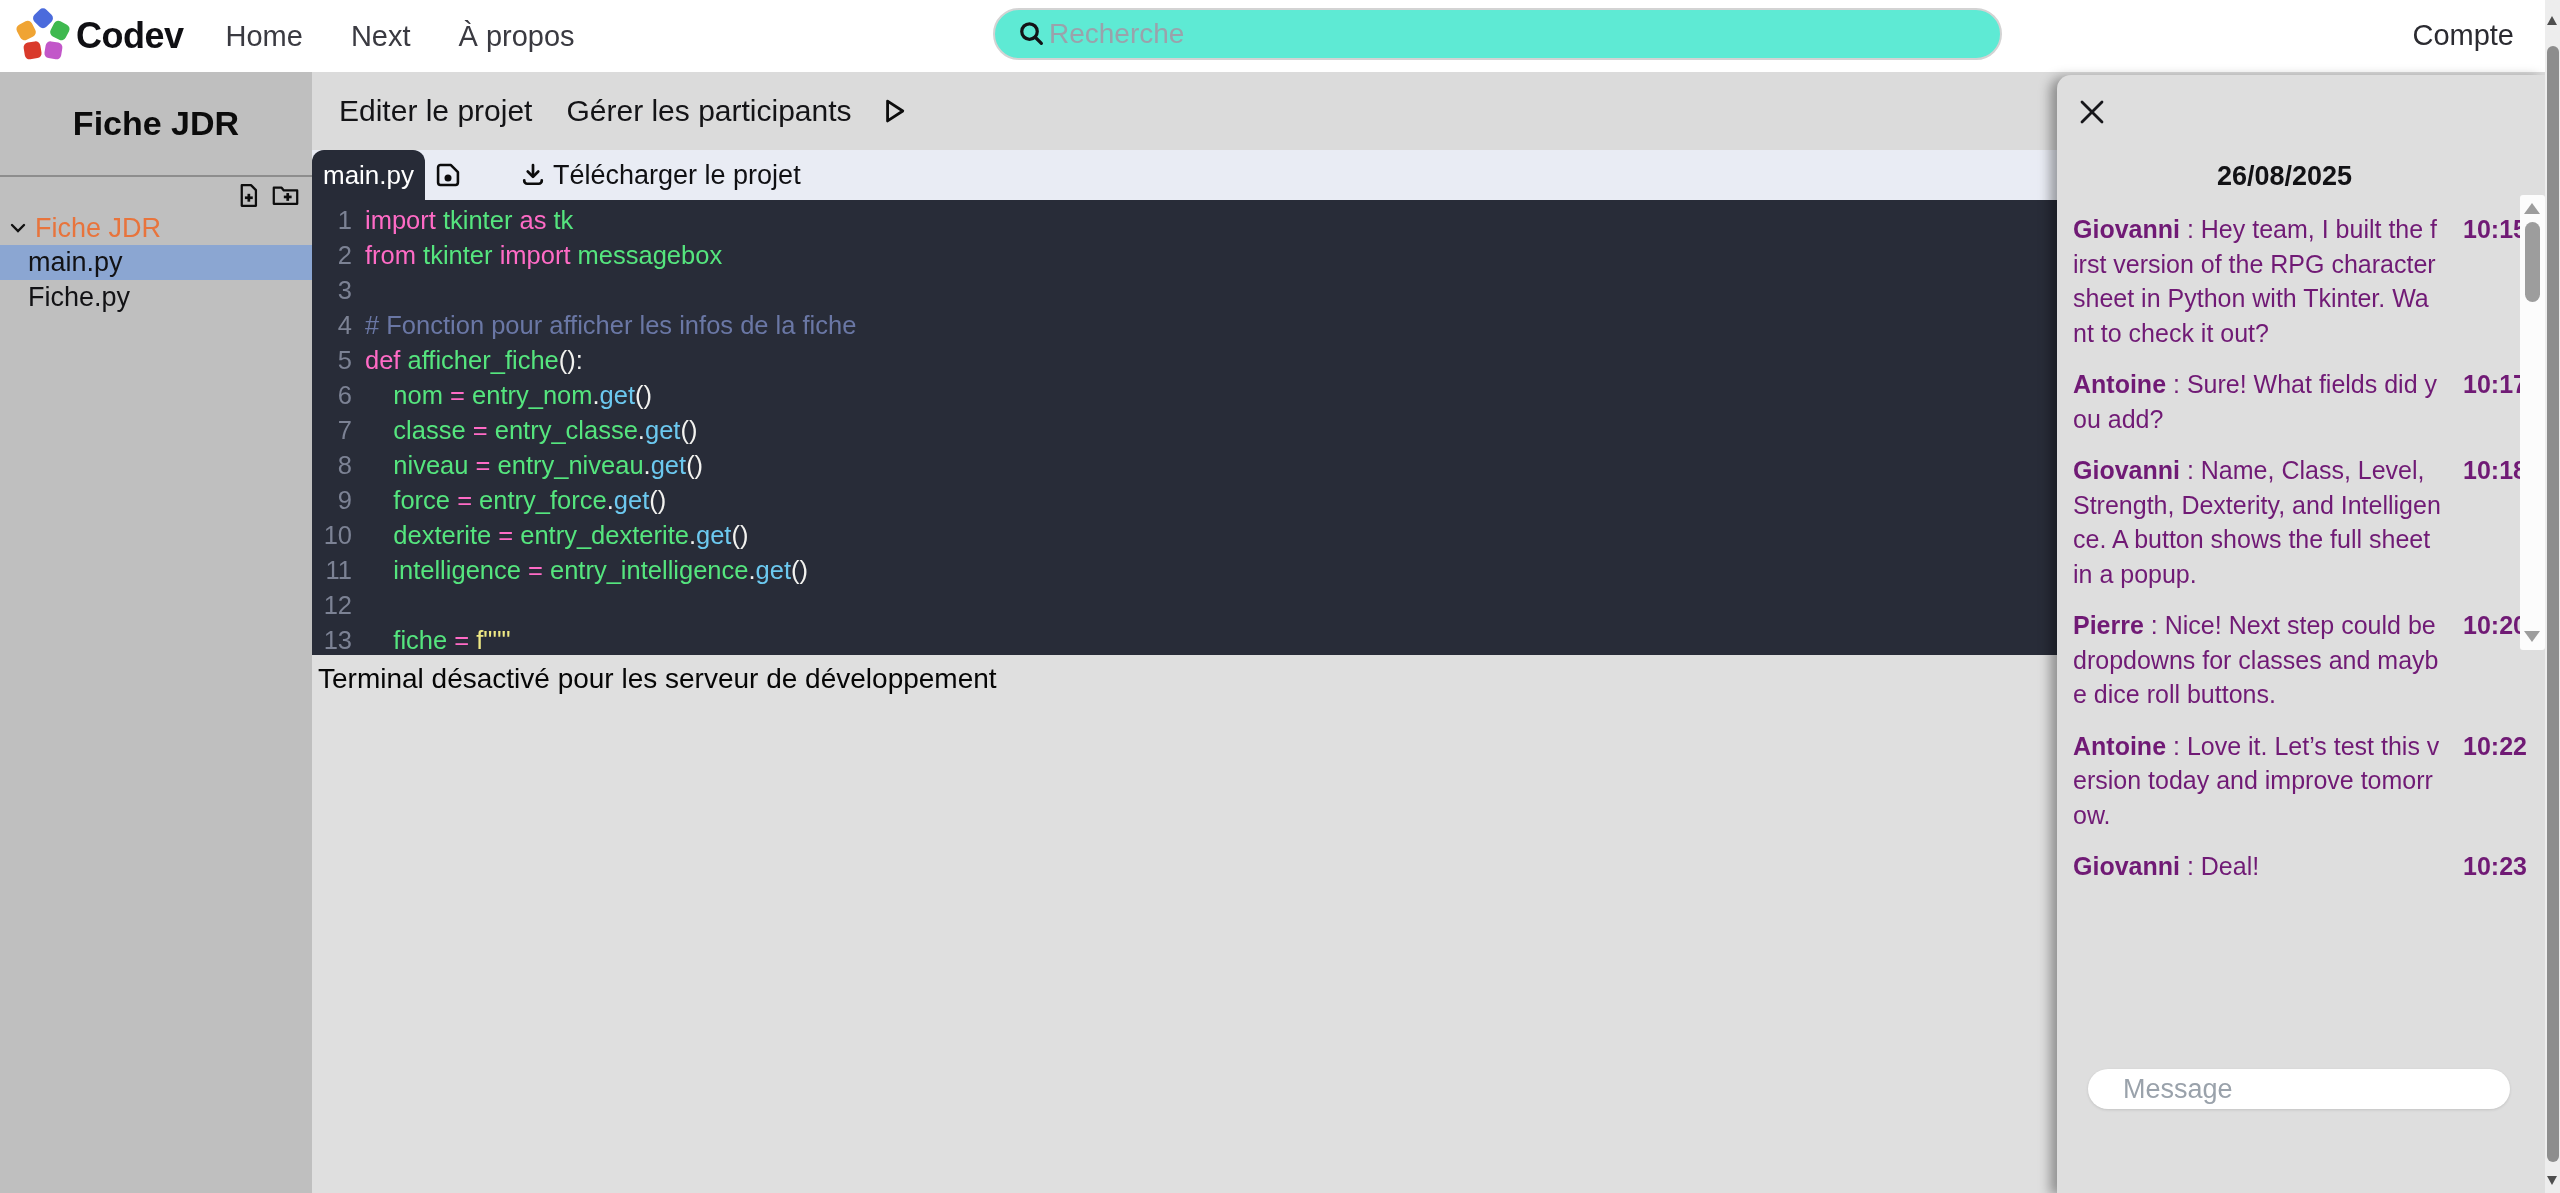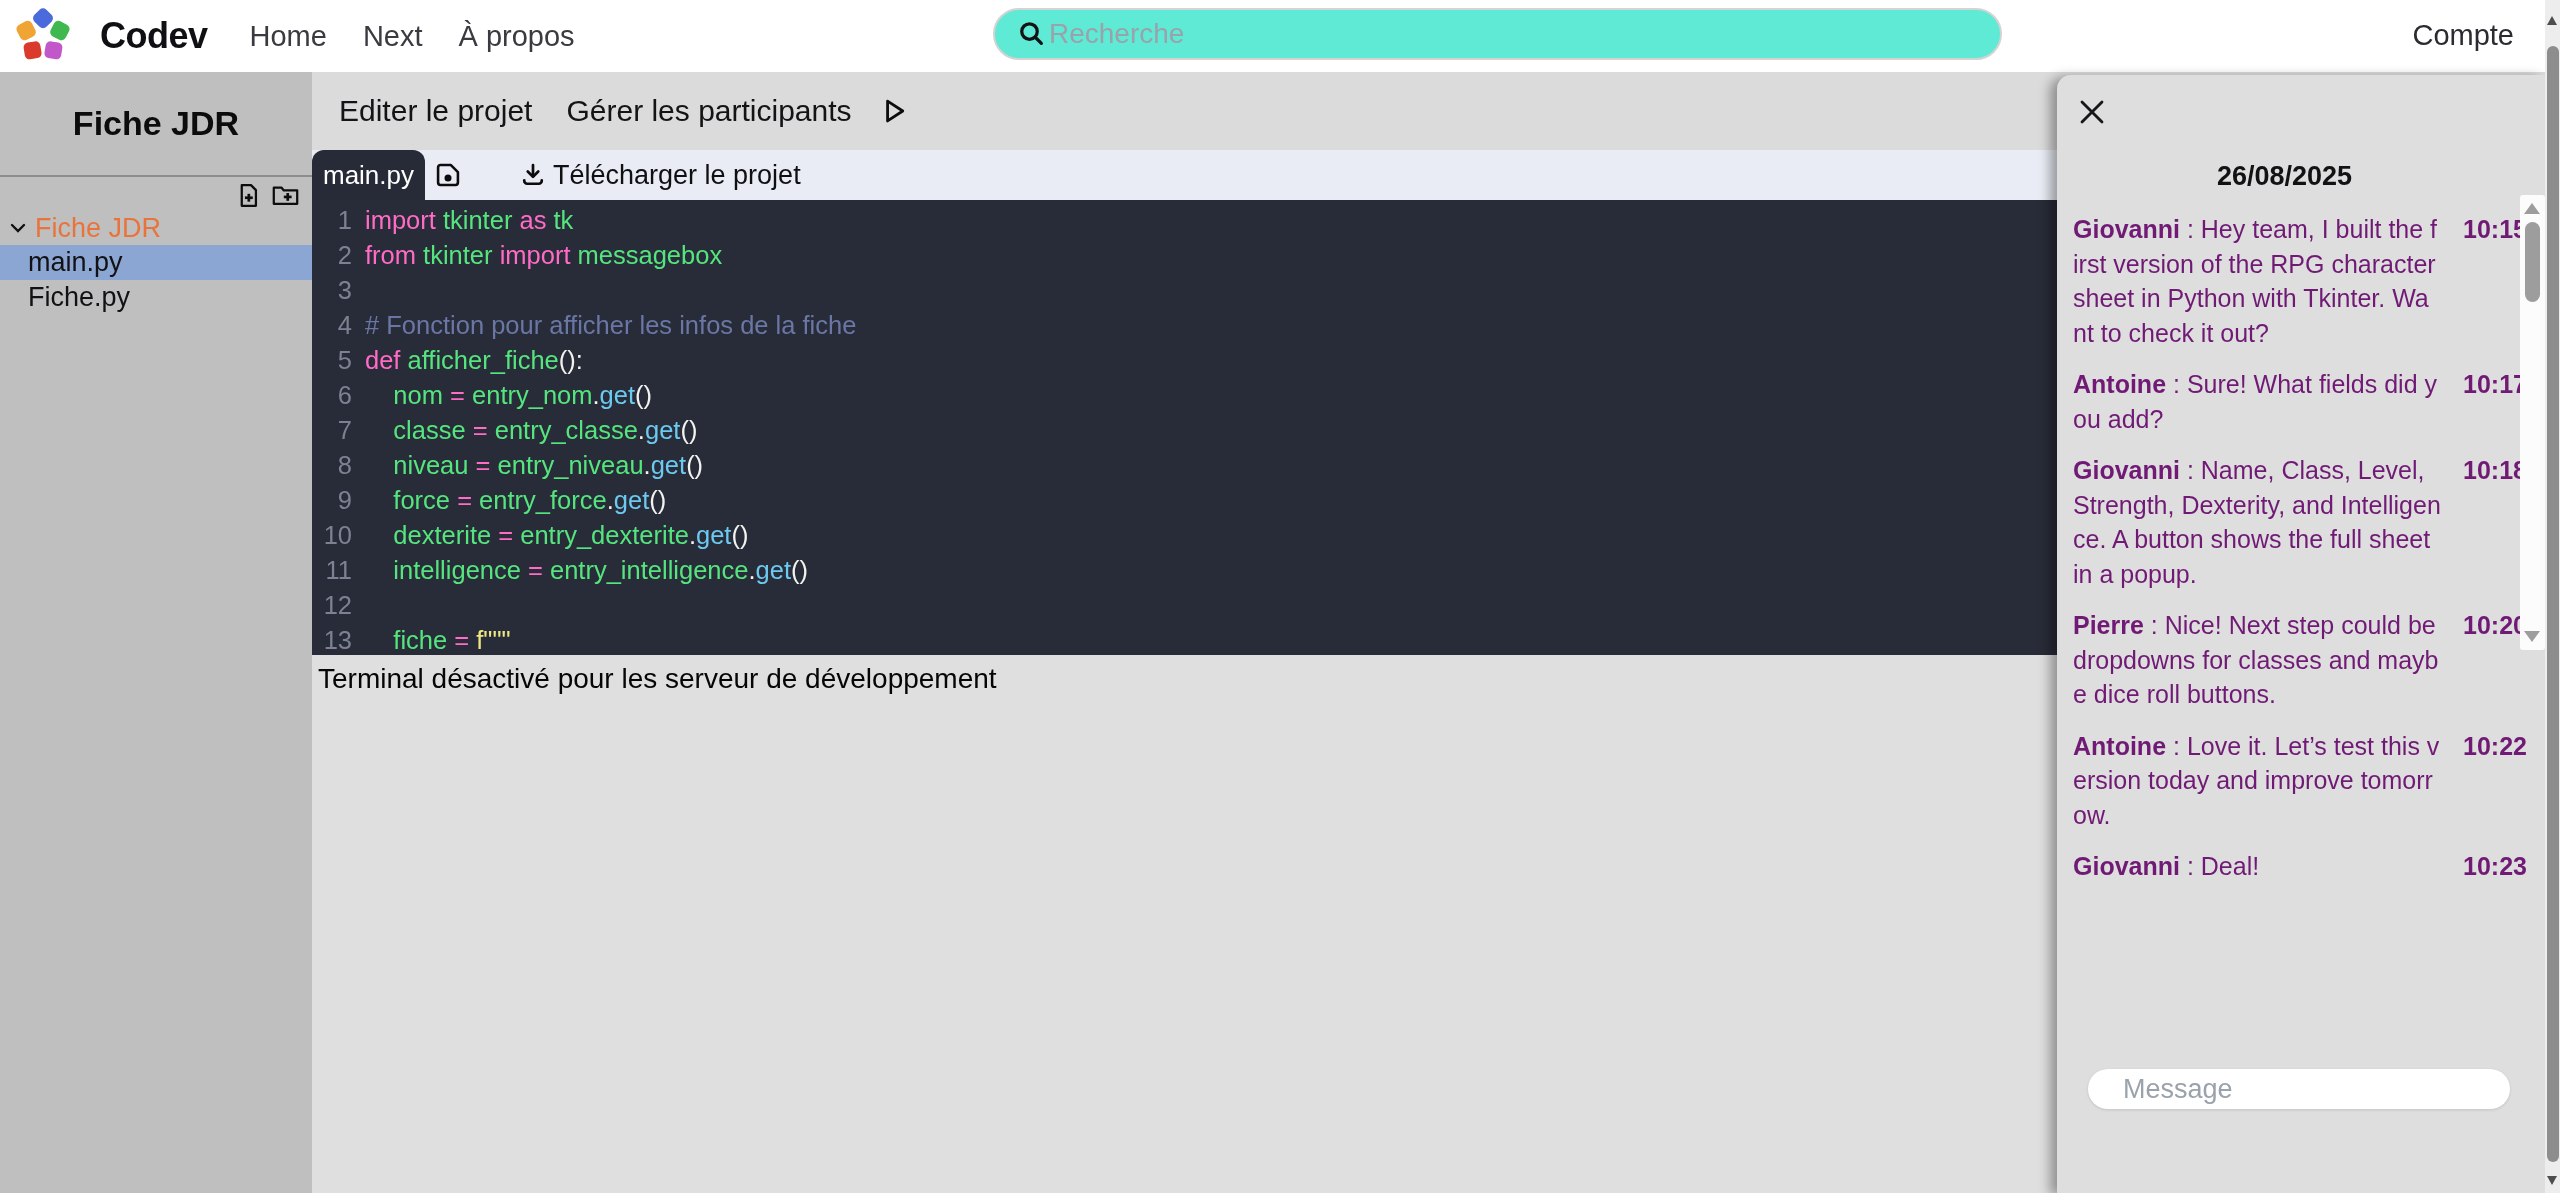--- a/index.html
+++ b/index.html
@@ -4,23 +4,23 @@
 <style>
   html,body{margin:0;padding:0;}
   body{
     width:2560px;height:1193px;position:relative;overflow:hidden;
     background:#ffffff;
     font-family:"Liberation Sans","DejaVu Sans",sans-serif;
     -webkit-font-smoothing:antialiased;
   }
   
   .navbar{position:absolute;left:0;top:0;width:2560px;height:72px;background:#ffffff;z-index:10;display:flex;align-items:center;}
-  .brand{display:flex;align-items:center;gap:28px;margin-left:14px;}
+  .brand{display:flex;align-items:center;gap:4px;margin-left:14px;}
   .brand-name{font-size:36px;font-weight:800;color:#101014;letter-spacing:-0.5px;}
-  .nav-links{display:flex;gap:36px;margin-left:42px;}
+  .nav-links{display:flex;gap:48px;margin-left:42px;}
   .nav-link{font-size:29px;color:#3a3a41;font-weight:500;cursor:pointer;}
   .search-pill{position:absolute;left:993px;top:8px;width:1009px;height:52px;border:2px solid #d3d3d3;border-radius:28px;display:flex;align-items:center;padding-left:22px;gap:0;background:#5eead4;box-sizing:border-box;}
   .search-pill input{border:none;outline:none;background:transparent;font-size:28px;color:#333;width:860px;font-family:inherit;}
   .search-pill input::placeholder{color:#9aa2ab;}
   .account{position:absolute;right:46px;top:19px;font-size:29px;color:#2b2b31;font-weight:500;cursor:pointer;}
   
   .sidebar{position:absolute;left:0;top:72px;width:312px;height:1121px;background:#bfbfbf;box-sizing:border-box;}
   .sb-title{margin-top:32px;text-align:center;font-size:34px;font-weight:800;color:#0c0c0c;}
   .sb-divider{margin-top:32px;border-top:2px solid #8d8d8d;height:0;}
   .sb-actions{display:flex;justify-content:flex-end;gap:9px;padding:5px 12px 0 0;}

